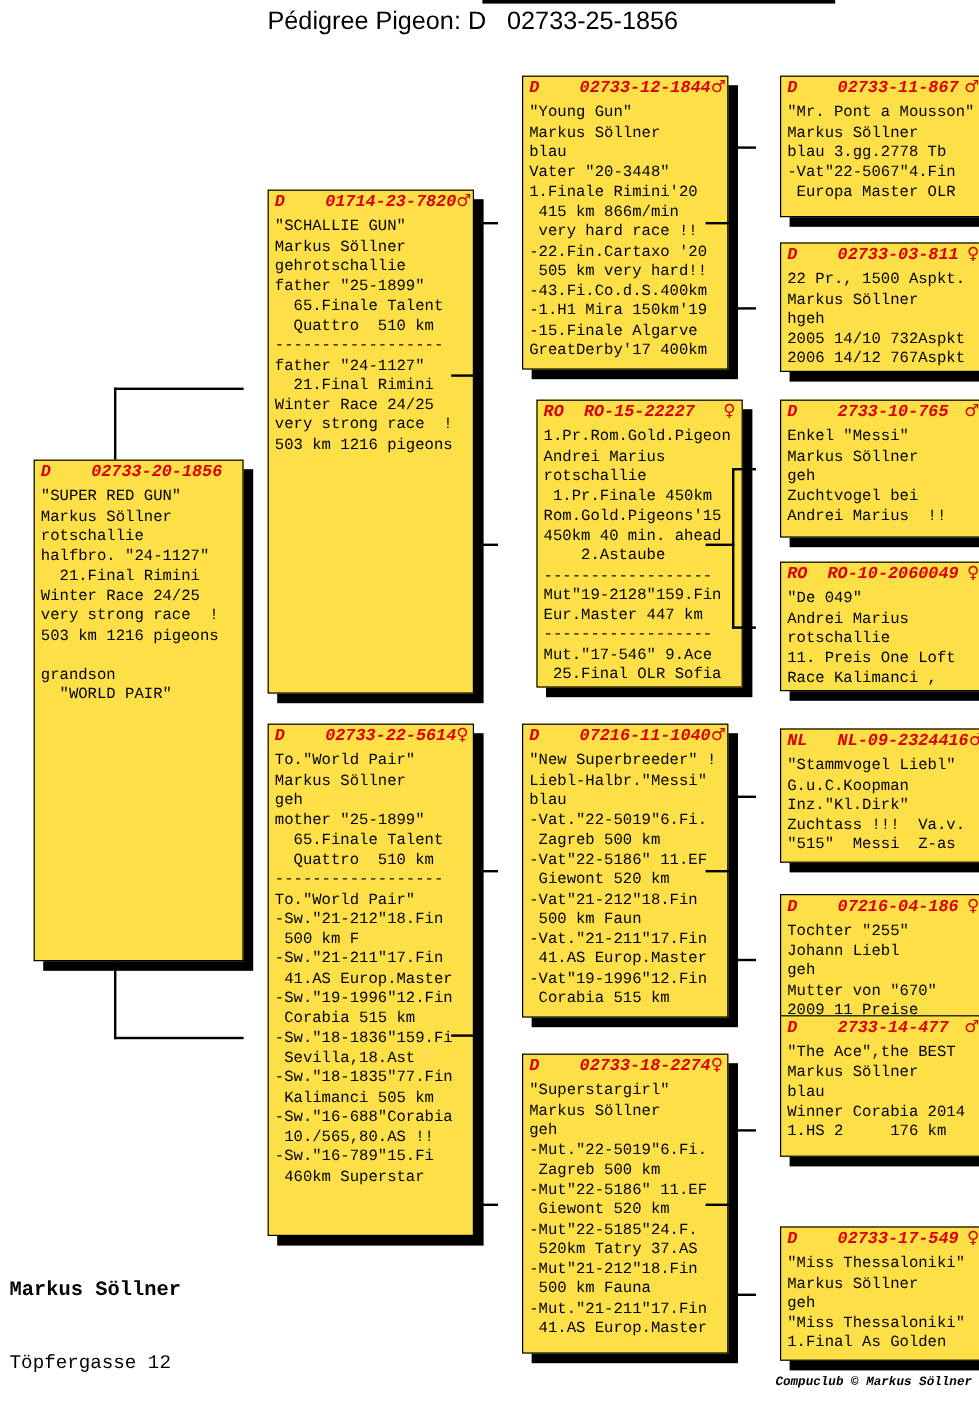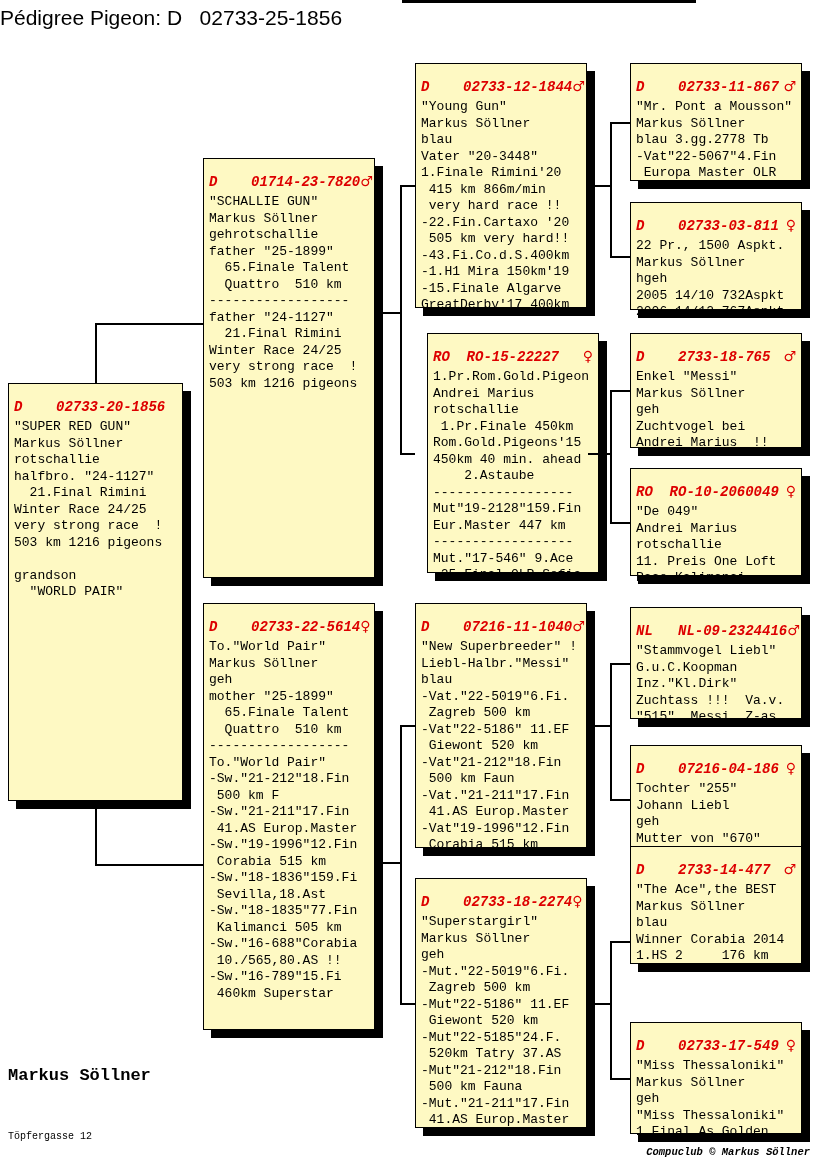--- a/index.html
+++ b/index.html
@@ -1,32 +1,32 @@
 <!DOCTYPE html>
 <html style="--red: #dd0000;"><head>
 <meta charset="utf-8">
 <style>
   :root{ --red:#dd0000; --ink:#000000; }
   html,body{margin:0;padding:0;background:#ffffff;}
   #page{position:relative;width:816px;height:1172px;background:#ffffff;overflow:hidden;
         font-family:"Liberation Mono","DejaVu Sans Mono",monospace;}
-  #title{position:absolute;left:0;top:6px;width:788px;text-align:left;
+  #title{position:absolute;left:0;top:6px;width:788px;text-align:center;
          font-family:"Liberation Sans","DejaVu Sans",sans-serif;
          font-size:21px;color:#000;white-space:pre;}
-  .pbox{position:absolute;background:#fef9c3;border:1px solid #000;
-        box-shadow:8px 8px 0 #000;box-sizing:border-box;padding:15px 5px;}
+  .pbox{position:absolute;background:#fde047;border:1px solid #000;
+        box-shadow:8px 8px 0 #000;box-sizing:border-box;padding:2px 5px;margin-left:20px;}
   .phead{display:flex;justify-content:space-between;align-items:flex-start;
          font-weight:bold;font-style:italic;font-size:14px;color:var(--red);
          white-space:pre;line-height:17px;}
   .sex{font-family:"DejaVu Sans",sans-serif;font-style:normal;font-size:14px;line-height:15px;}
   .ptext{font-size:13px;line-height:16.5px;color:#000;white-space:pre;margin-top:3px;}
   .line{position:absolute;background:#000;}
   #owner{position:absolute;left:8px;top:1030px;white-space:pre;color:#000;}
   #owner .owner-name{font-weight:bold;font-size:17px;margin-bottom:7px;}
-  #owner .owner-line{font-size:10px;line-height:17px;}
+  #owner .owner-line{font-size:16px;line-height:17px;}
   #credit{position:absolute;right:6px;top:1146px;font-size:10.5px;font-weight:bold;
           font-style:italic;color:#000;white-space:pre;}
 </style>
 </head>
 <body>
 
 <div id="page">
 
   <div class="line" style="left:402px;top:0;width:294px;height:3px"></div>
 
@@ -197,21 +197,21 @@
     </div>
     <div class="ptext">22 Pr., 1500 Aspkt.
 Markus Söllner
 hgeh
 2005 14/10 732Aspkt
 2006 14/12 767Aspkt</div>
   </div>
 
   <div class="pbox" style="left:630px;top:333px;width:172px;height:115px">
     <div class="phead">
-      <span>D    2733-18-765</span>
+      <span>D    2733-10-765</span>
       <span class="sex">♂</span>
     </div>
     <div class="ptext">Enkel "Messi"
 Markus Söllner
 geh
 Zuchtvogel bei
 Andrei Marius  !!</div>
   </div>
 
   <div class="pbox" style="left:630px;top:468px;width:172px;height:108px">

